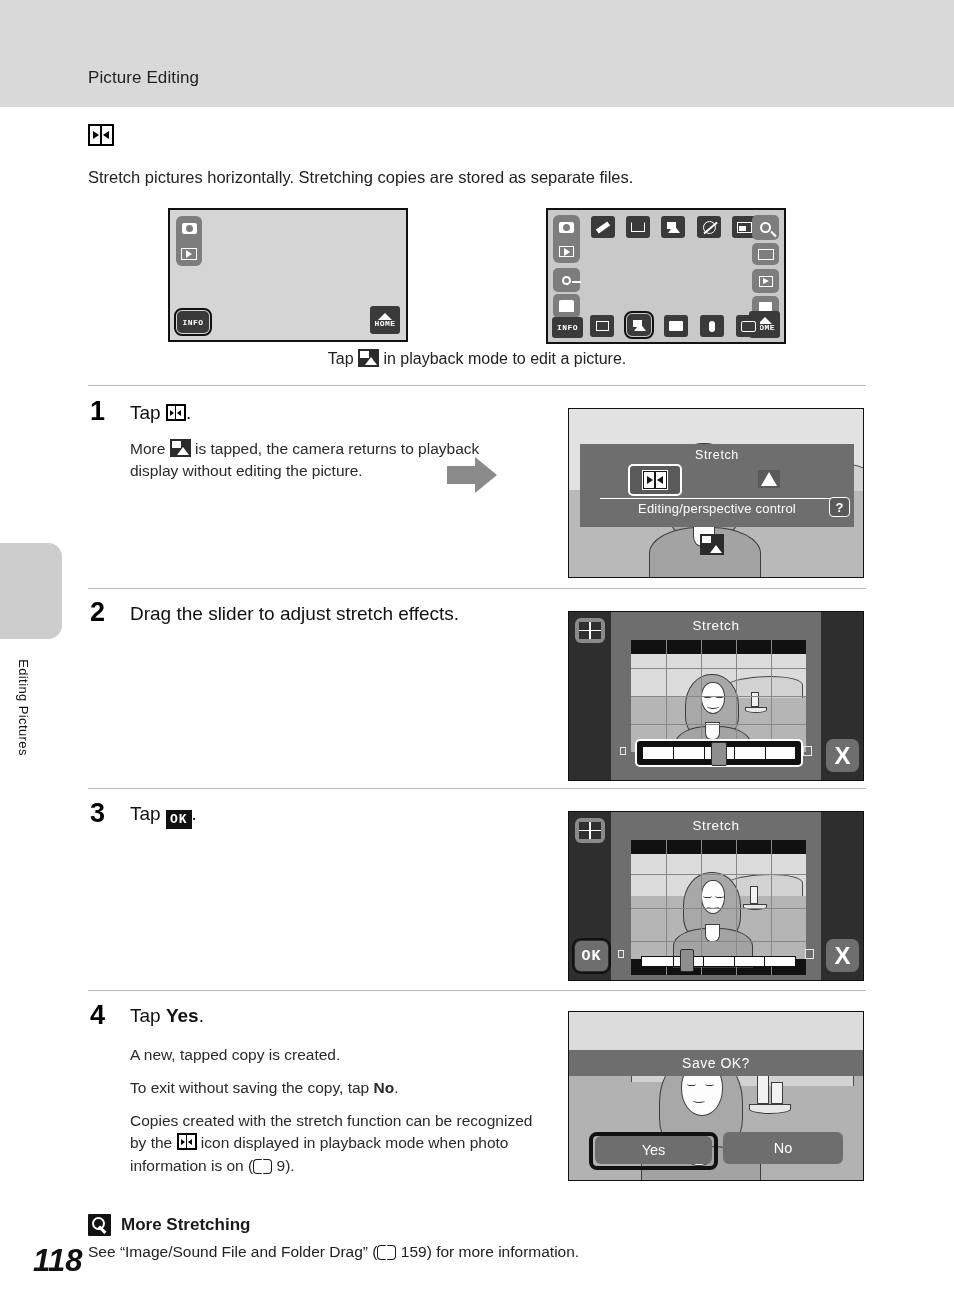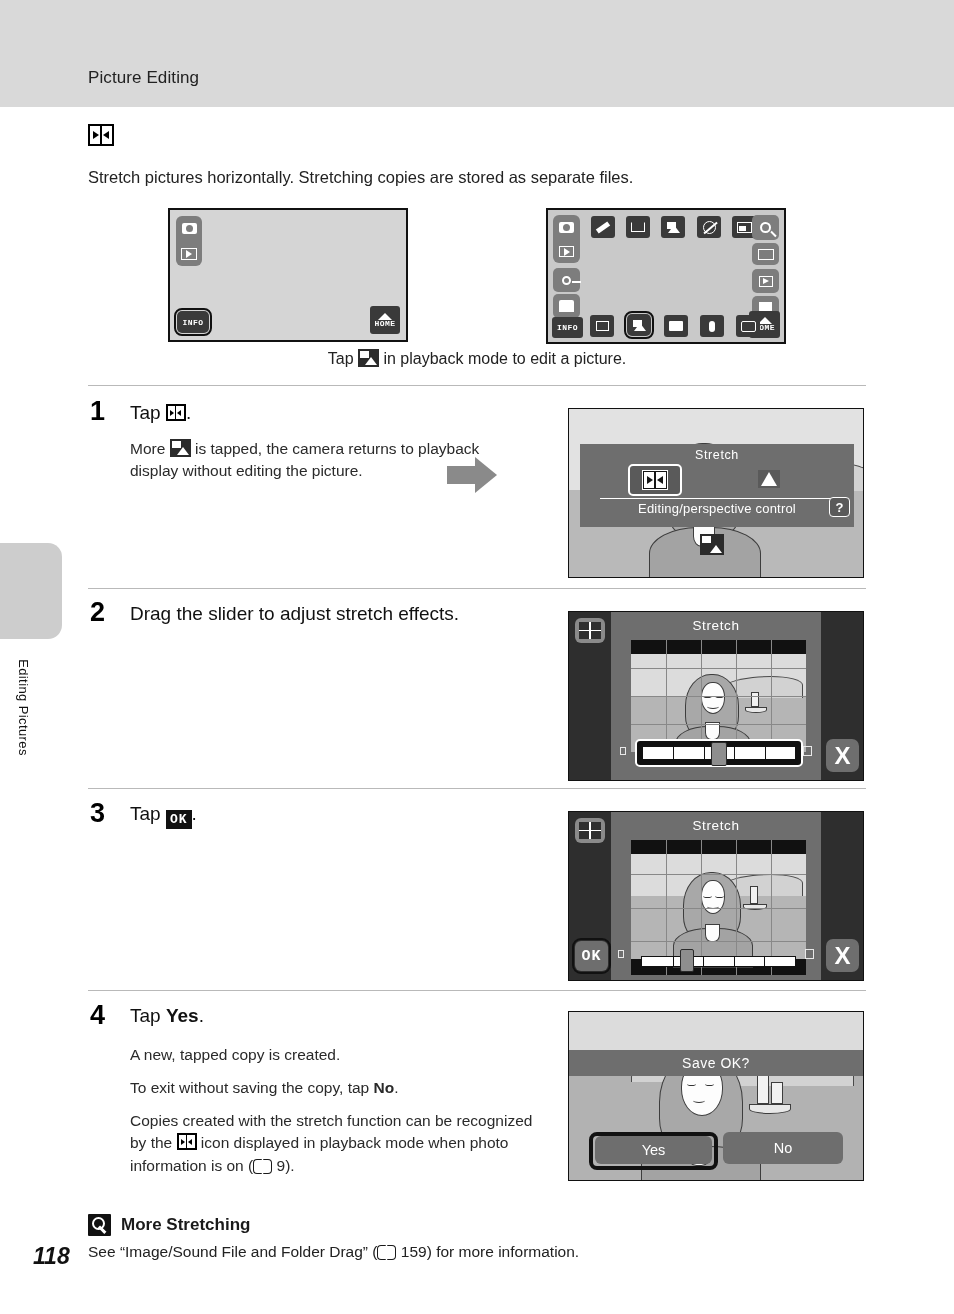--- a/index.html
+++ b/index.html
@@ -325,21 +325,21 @@
 
   
   .more-head {
     position:absolute; left:88px; top:1214px;
     display:flex; align-items:center; gap:10px;
   }
   .more-head b { font-size:17px; }
   .more-text { position:absolute; left:88px; top:1243px; font-size:15.5px; color:#222; }
   .page-no {
     position:absolute; left:33px; top:1243px;
-    font-size:23px; font-style:italic; font-weight:bold; color:#111;
+    font-size:31px; font-style:italic; font-weight:bold; color:#111;
   }
 </style>
 </head>
 <body>
 
 <div class="header-band"></div>
 <div class="header-title">Picture Editing</div>
 
 <div class="thumb-tab"></div>
 <div class="tab-label">Editing Pictures</div>

